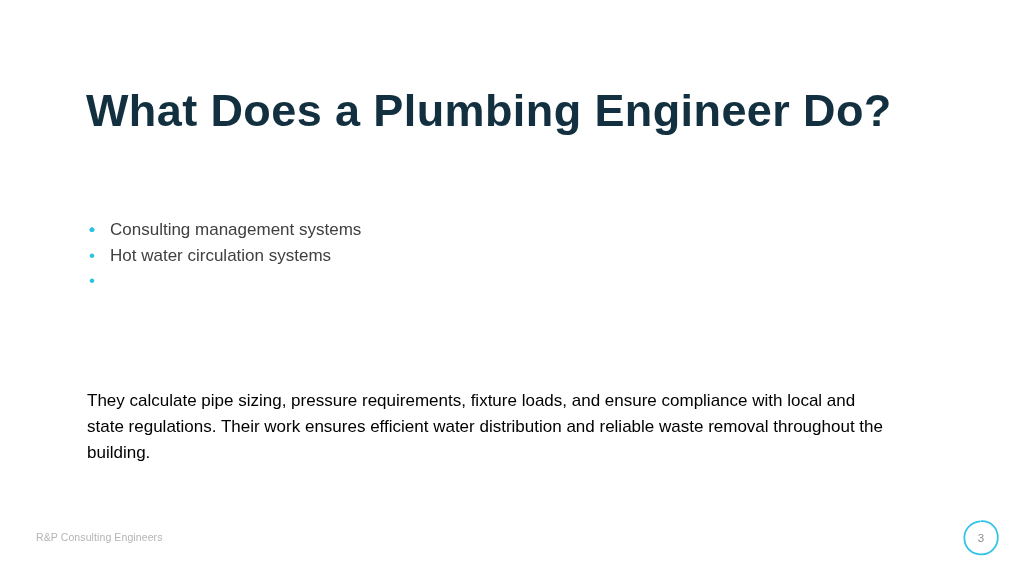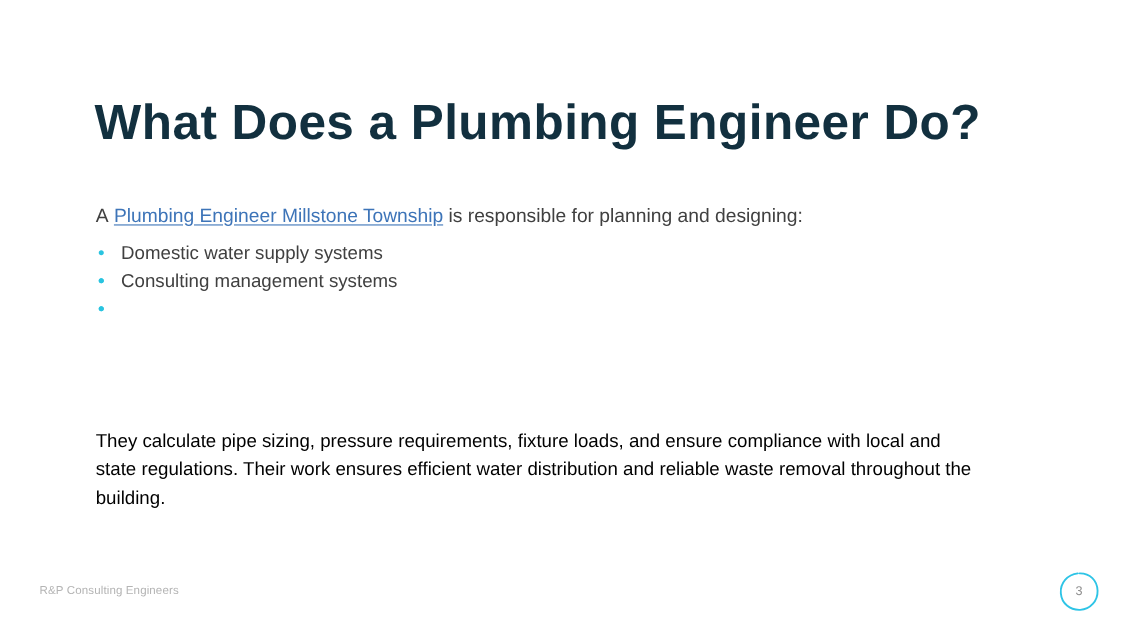--- a/index.html
+++ b/index.html
@@ -112,36 +112,35 @@
     color: #8d8d8d;
   }
 </style>
 </head>
 <body>
 
 <div class="slide">
 
   <h1 class="slide-title">What Does a Plumbing Engineer Do?</h1>
 
-  <p class="intro-line"><span>A</span><span>&nbsp;</span><a class="intro-link" href="#">Plumbing Engineer Millstone Township</a><span>&nbsp;</span><span>is responsible for planning and designing:</span></p>
 
   <ul class="bullet-list">
     <li class="bullet-item">
       <span class="bullet-marker">•</span>
-      <span>Domestic water supply systems</span>
     </li>
     <li class="bullet-item">
       <span class="bullet-marker">•</span>
     </li>
     <li class="bullet-item">
       <span class="bullet-marker">•</span>
       <span>Consulting management systems</span>
     </li>
     <li class="bullet-item">
       <span class="bullet-marker">•</span>
+      <span>Hot water circulation systems</span>
     </li>
     <li class="bullet-item">
       <span class="bullet-marker">•</span>
     </li>
   </ul>
 
   <p class="body-paragraph">They calculate pipe sizing, pressure requirements, fixture loads, and ensure compliance with local and state regulations. Their work ensures efficient water distribution and reliable waste removal throughout the building.</p>
 
   <div class="footer-brand">R&amp;P Consulting Engineers</div>
 

